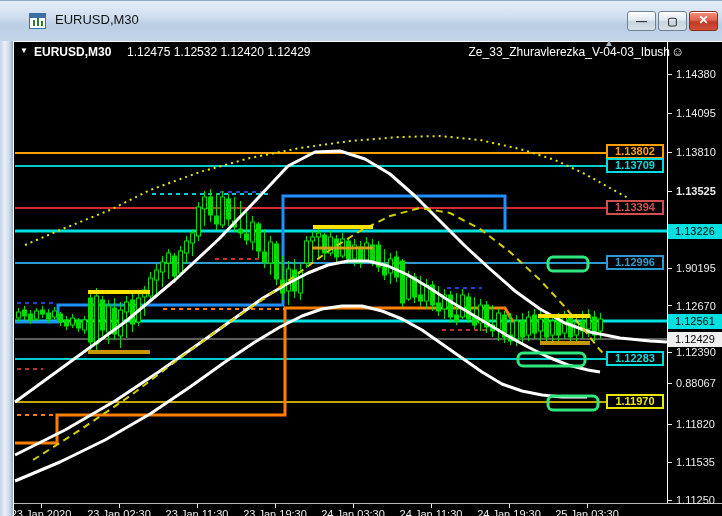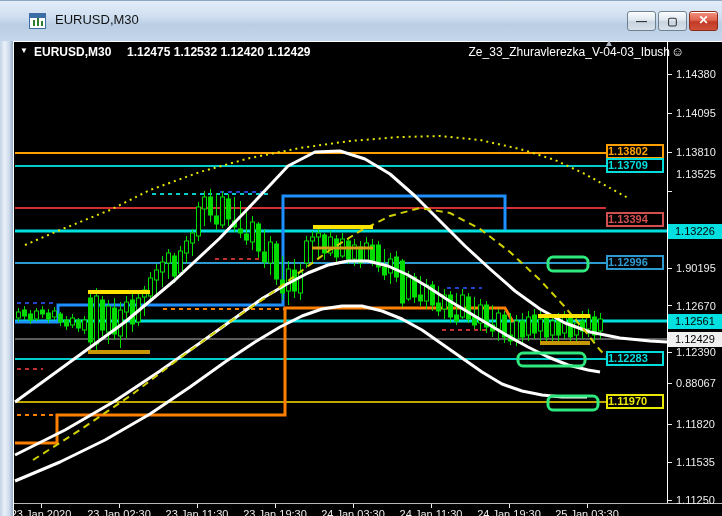--- a/index.html
+++ b/index.html
@@ -20,34 +20,34 @@
     background:linear-gradient(#fbfdfe 0%,#dfe8f0 45%,#c8d4e0 55%,#d7e1ea 100%);
     box-shadow:inset 0 1px 0 #fff;}
   #btn-close{background:linear-gradient(#f2927f 0%,#e06450 45%,#c03a24 55%,#d0503a 100%);
     border:1px solid #8d2b1a;color:#fff;font-size:12px;line-height:17px;}
   
   #chart-frame{position:absolute;left:13px;top:41px;width:709px;height:475px;
     border-left:1px solid #fff;border-top:1px solid #fff;box-sizing:border-box;background:#000;z-index:1;}
   #chart-header{position:absolute;left:14px;top:42px;width:708px;height:20px;color:#fff;z-index:4;}
   #hdr-collapse{position:absolute;left:6px;top:4px;font-size:8px;color:#fff;}
   #hdr-symbol{position:absolute;left:20px;top:3px;font-size:12px;font-weight:bold;}
-  #hdr-ohlc{position:absolute;left:113px;top:3px;font-size:12px;font-weight:bold;}
+  #hdr-ohlc{position:absolute;left:113px;top:3px;font-size:12px;font-weight:normal;}
   #hdr-right{position:absolute;right:52px;top:3px;font-size:12px;}
   #hdr-smiley{position:absolute;right:38px;top:2px;font-size:13px;}
   #hdr-marker{position:absolute;right:108px;top:-5px;font-size:10px;color:#aab4be;z-index:3;}
   #axis-sep{position:absolute;left:667px;top:42px;width:1px;height:461px;background:#fff;z-index:2;}
   #time-sep{position:absolute;left:14px;top:503px;width:708px;height:1px;background:#b8b8b8;z-index:2;}
   
   #price-axis{position:absolute;left:668px;top:42px;width:54px;height:461px;z-index:3;}
   .ptick{position:absolute;left:8px;font-size:11px;color:#ececec;white-space:nowrap;}
   .ptickmark{position:absolute;left:0;width:4px;height:1px;background:#ececec;}
   .ptag{position:absolute;left:0;width:54px;height:15px;font-size:11px;color:#000;
     line-height:15px;padding-left:7px;box-sizing:border-box;white-space:nowrap;}
   .line-label{position:absolute;width:58px;height:15px;background:#000;border:2px solid;
-    box-sizing:border-box;font-size:11px;font-weight:bold;line-height:11px;text-align:left;z-index:3;}
+    box-sizing:border-box;font-size:11px;font-weight:bold;line-height:11px;text-align:center;z-index:3;}
   #time-axis{position:absolute;left:0px;top:504px;width:722px;height:12px;z-index:3;}
   .ttick{position:absolute;top:0px;width:1px;height:4px;background:#ececec;}
   .tlabel{position:absolute;top:4px;font-size:11px;color:#ececec;white-space:nowrap;transform:translateX(-50%);}
   
   #footer-label{position:absolute;left:18px;top:482px;font-size:11px;font-weight:bold;color:#00b400;
     text-shadow:1px 1px 0 #7a7a00;z-index:3;}
   #chart-svg{position:absolute;left:0;top:0;z-index:2;}
   #left-strip{position:absolute;left:0;top:41px;width:13px;height:475px;z-index:5;
     background:linear-gradient(90deg,#c2d3e6 0%,#e9f0f8 35%,#cfdcec 70%,#93abc6 100%);}
 </style>
@@ -317,21 +317,21 @@
   </div>
 
   <div id="price-axis">
       <div class="ptickmark" style="top: 32px;"></div>
       <div class="ptick" style="top: 26px;">1.14380</div>
       <div class="ptickmark" style="top: 71px;"></div>
       <div class="ptick" style="top: 65px;">1.14095</div>
       <div class="ptickmark" style="top: 110px;"></div>
       <div class="ptick" style="top: 104px;">1.13810</div>
       <div class="ptickmark" style="top: 149px;"></div>
-      <div class="ptick" style="top: 126px;">1.13525</div>
+      <div class="ptick" style="top: 143px; font-weight: bold;">1.13525</div>
       <div class="ptickmark" style="top: 226px;"></div>
       <div class="ptick" style="top: 220px;">1.90195</div>
       <div class="ptickmark" style="top: 263px;"></div>
       <div class="ptick" style="top: 258px;">1.12670</div>
       <div class="ptickmark" style="top: 310px;"></div>
       <div class="ptick" style="top: 304px;">1.12390</div>
       <div class="ptickmark" style="top: 341px;"></div>
       <div class="ptick" style="top: 335px;">0.88067</div>
       <div class="ptickmark" style="top: 382px;"></div>
       <div class="ptick" style="top: 376px;">1.11820</div>
@@ -358,17 +358,17 @@
       <div class="tlabel" style="left: 197px;">23 Jan 11:30</div>
       <div class="tlabel" style="left: 275px;">23 Jan 19:30</div>
       <div class="tlabel" style="left: 353px;">24 Jan 03:30</div>
       <div class="tlabel" style="left: 431px;">24 Jan 11:30</div>
       <div class="tlabel" style="left: 509px;">24 Jan 19:30</div>
       <div class="tlabel" style="left: 587px;">25 Jan 03:30</div>
     </div>
 
 <div class="line-label" style="left: 606px; top: 144px; border-color: rgb(255, 160, 0); color: rgb(255, 160, 0);">1.13802</div>
     <div class="line-label" style="left: 606px; top: 158px; border-color: rgb(0, 221, 221); color: rgb(0, 221, 221);">1.13709</div>
-    <div class="line-label" style="left: 606px; top: 212px; border-color: rgb(208, 80, 80); color: rgb(208, 80, 80);">1.13394</div>
+    <div class="line-label" style="left: 606px; top: 200px; border-color: rgb(208, 80, 80); color: rgb(208, 80, 80);">1.13394</div>
     <div class="line-label" style="left: 606px; top: 255px; border-color: rgb(46, 154, 208); color: rgb(46, 154, 208);">1.12996</div>
     <div class="line-label" style="left: 606px; top: 351px; border-color: rgb(0, 221, 221); color: rgb(0, 221, 221);">1.12283</div>
     <div class="line-label" style="left: 606px; top: 394px; border-color: rgb(232, 232, 0); color: rgb(232, 232, 0);">1.11970</div>
   </div>
 
 </body></html>

